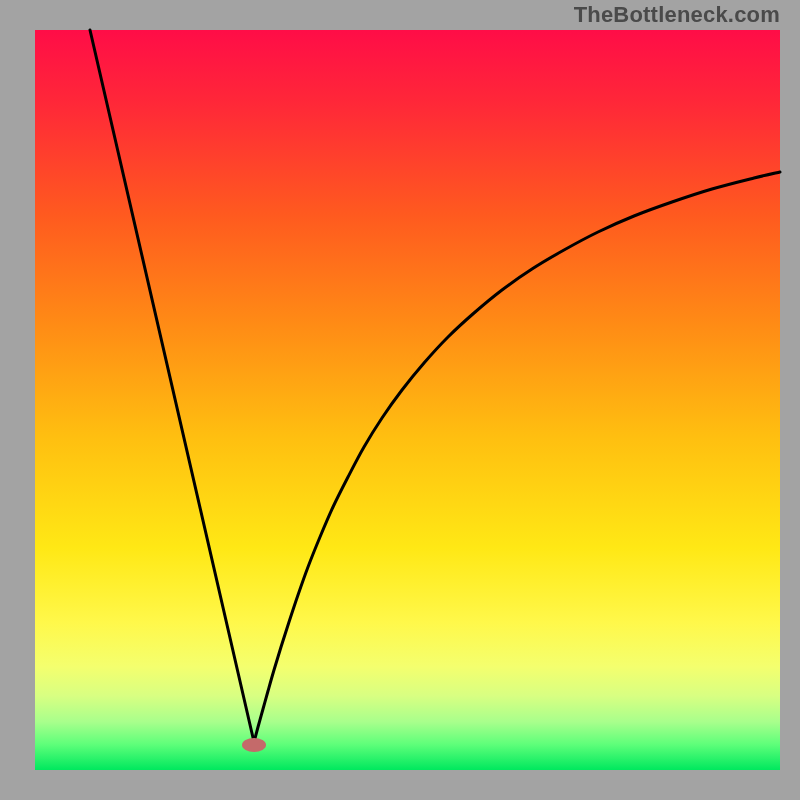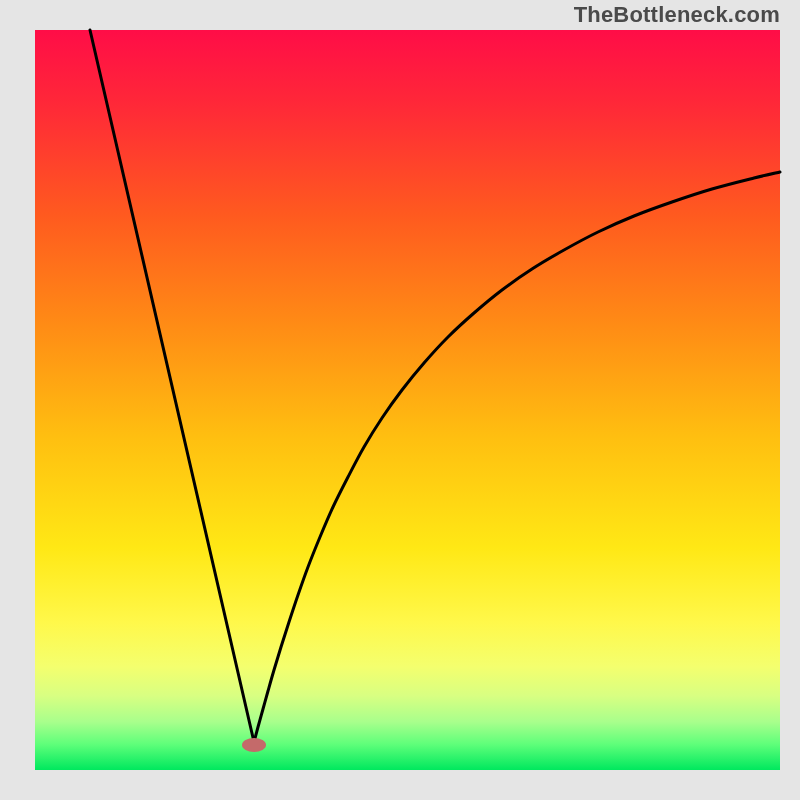--- a/index.html
+++ b/index.html
@@ -10,21 +10,21 @@
     background: #000;
     overflow: hidden;
     font-family: Arial, Helvetica, sans-serif;
   }
   .frame {
     position: absolute;
     top: 0;
     left: 0;
     width: 800px;
     height: 800px;
-    background: #e5e5e5;
+    background: #a3a3a3;
   }
   .watermark {
     position: absolute;
     top: 2px;
     right: 20px;
     color: #4a4a4a;
     font-size: 22px;
     font-weight: 600;
     letter-spacing: 0.2px;
     z-index: 10;

